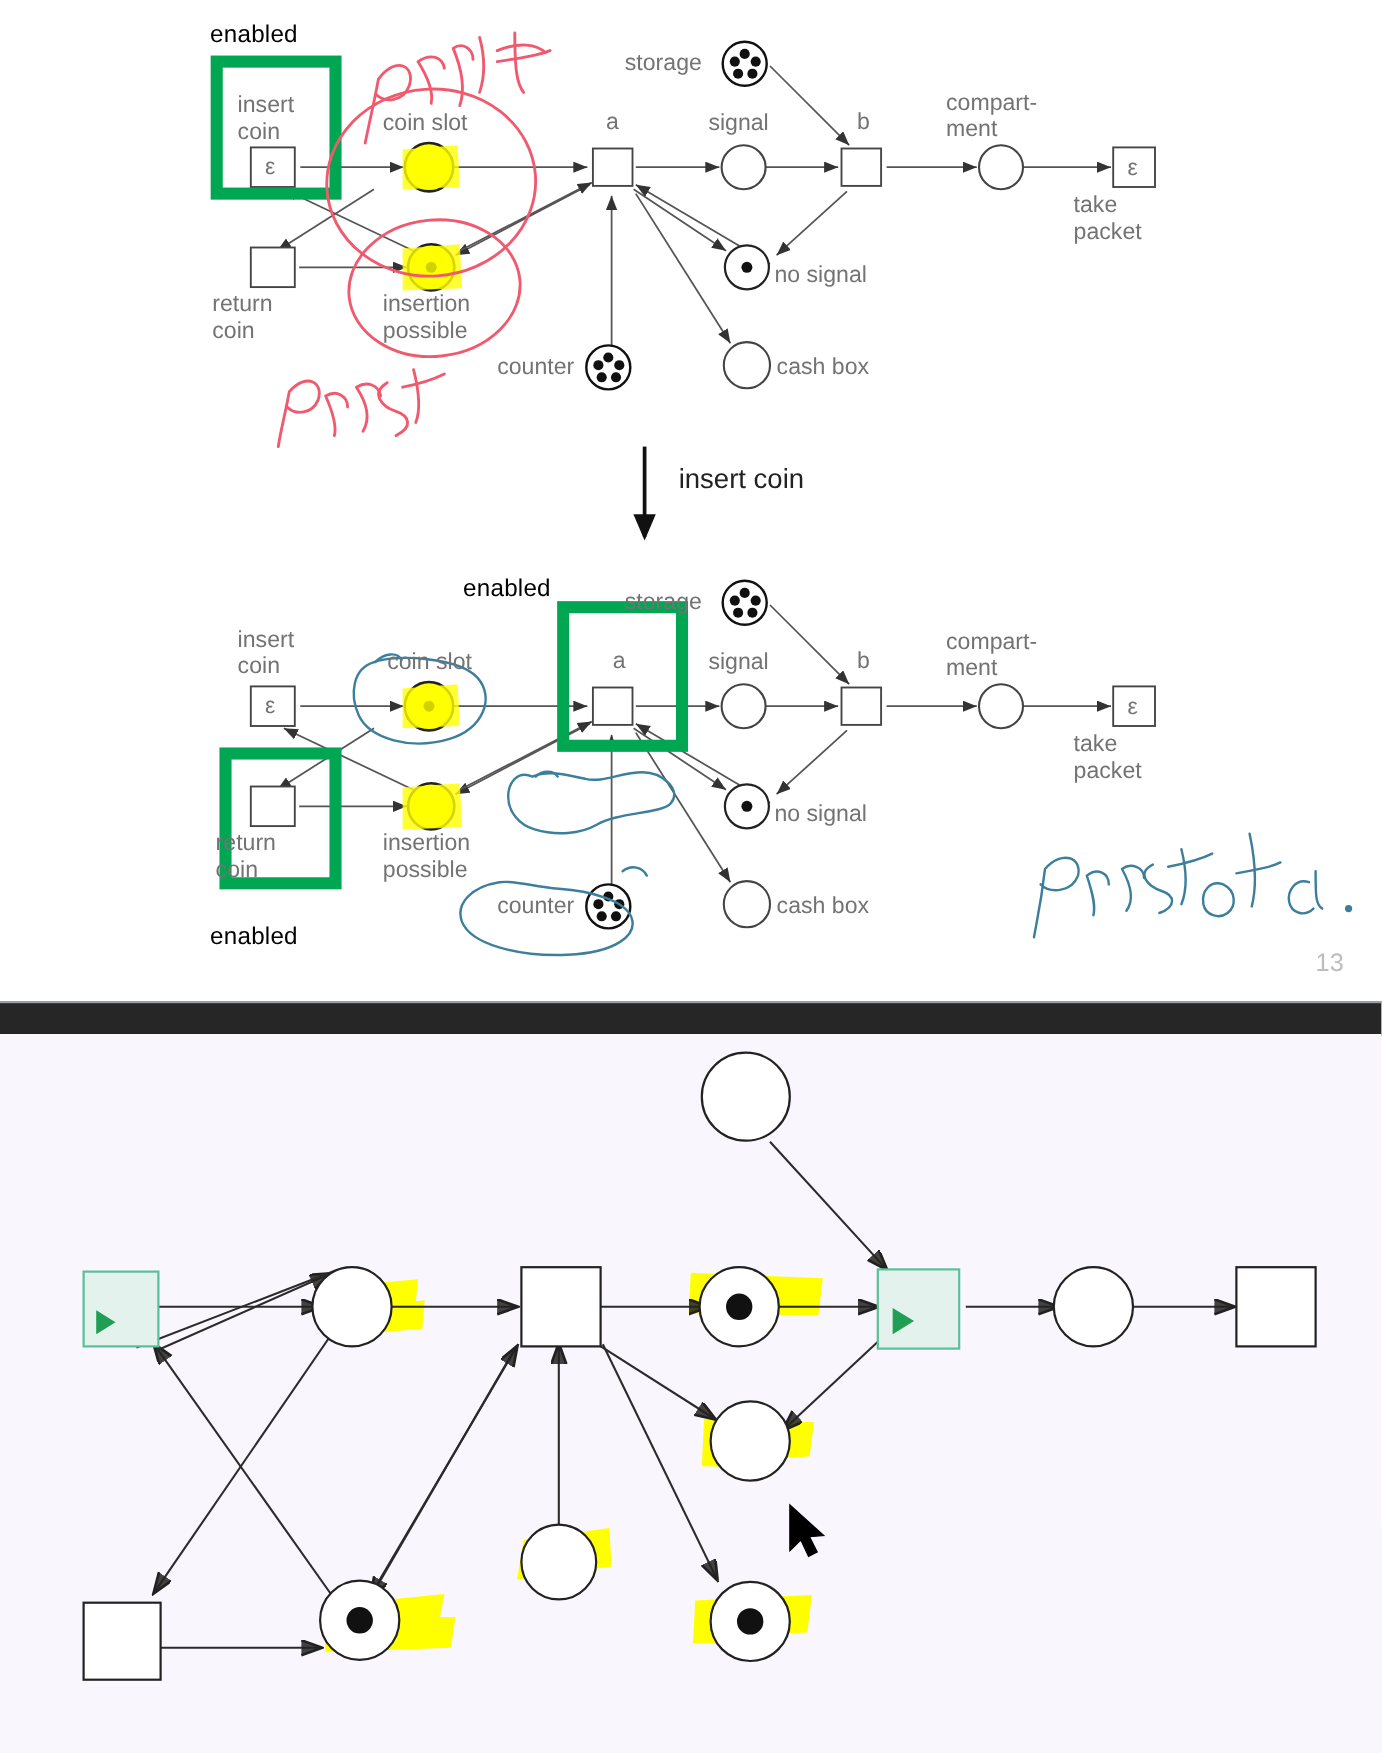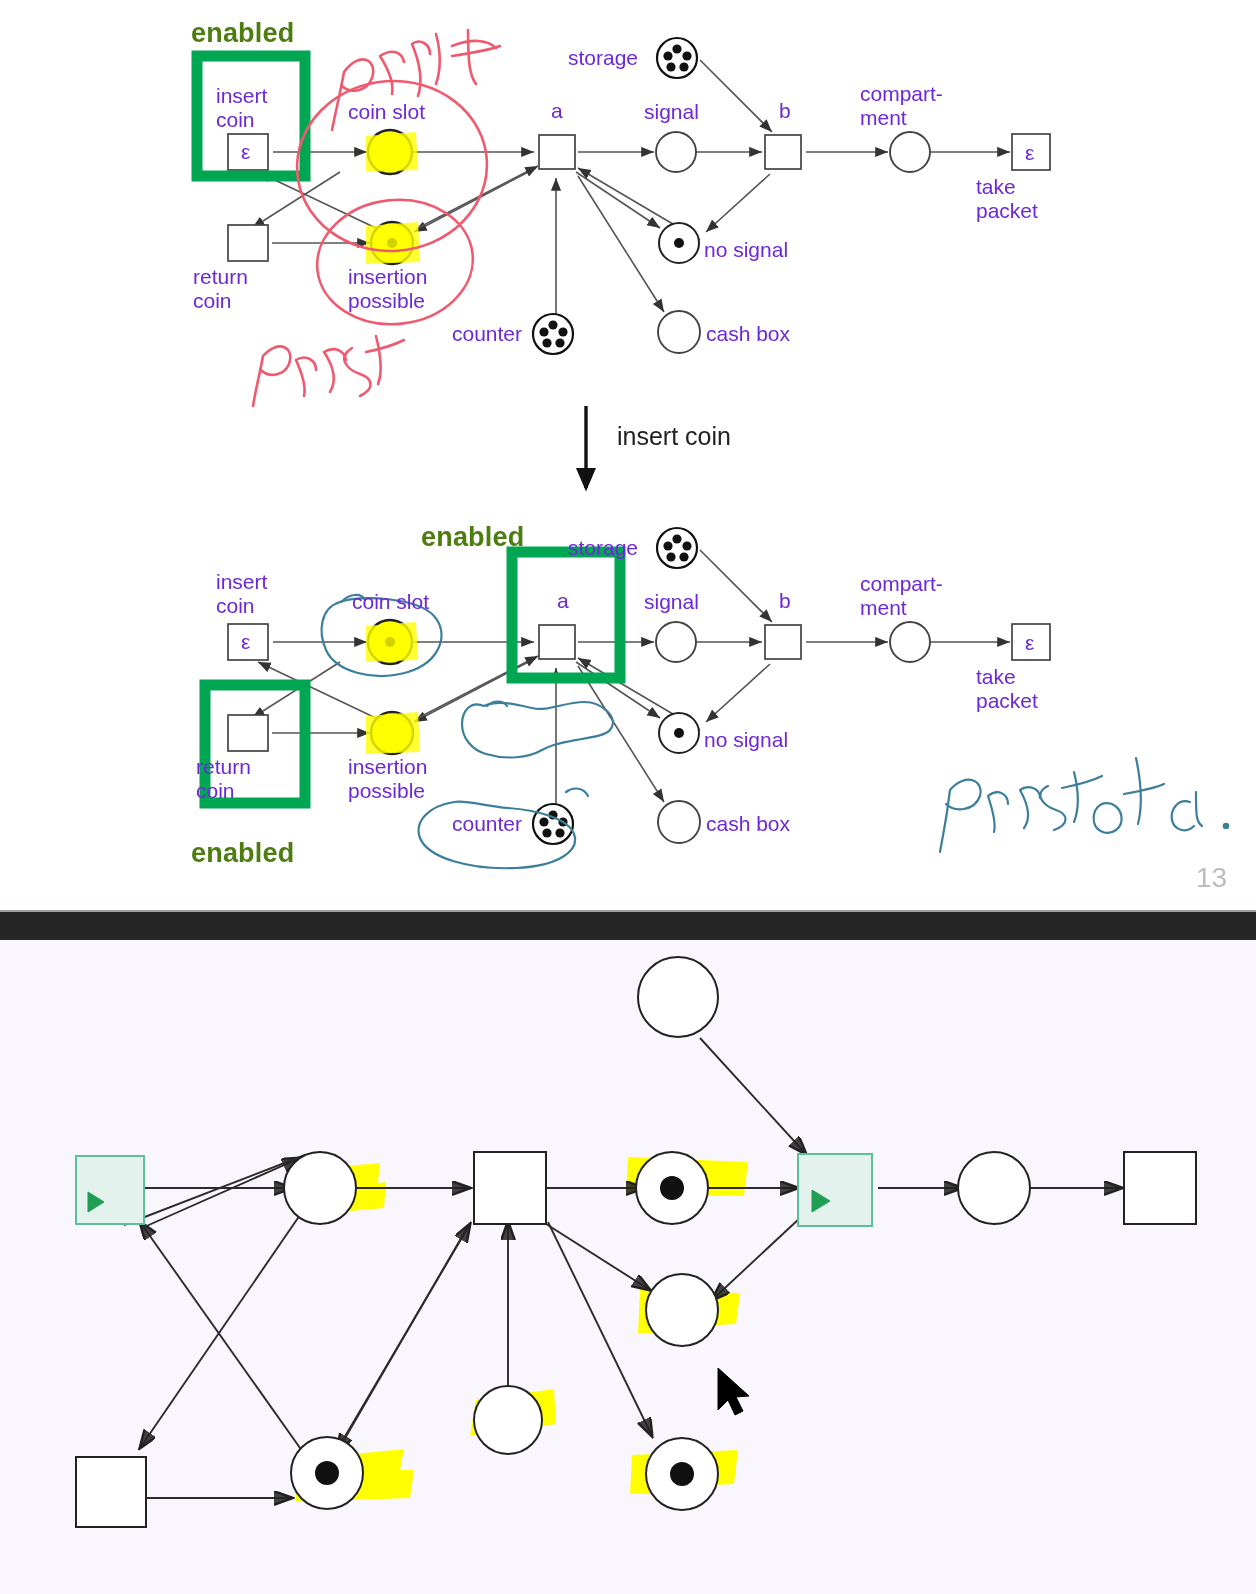--- a/index.html
+++ b/index.html
@@ -9,24 +9,24 @@
     font-family:"Liberation Sans",sans-serif;
     position:relative;overflow:hidden;
   }
   .slide{position:absolute;left:0;top:0;width:1256px;height:910px;background:#fff;}
   .divider-bar{position:absolute;left:0;top:910px;width:1256px;height:30px;background:#262626;border-top:2px solid #9aa0a6;}
   .video{position:absolute;left:0;top:940px;width:1256px;height:654px;background:#f9f7fd;}
 
   svg.layer{position:absolute;left:0;top:0;overflow:visible;}
 
   .lbl{position:absolute;color:#3a3a3a;white-space:pre;line-height:1.12;}
-  .slide .lbl{font-size:21px;color:#6d28d9;}
+  .slide .lbl{font-size:21px;color:#737373;}
   .slide .lbl.ctr{}
-  .enabled-txt{position:absolute;color:#4d7c0f;font-weight:bold;font-size:27px;letter-spacing:.2px;}
-  .pagenum{position:absolute;color:#bdbdbd;font-size:28px;}
+  .enabled-txt{position:absolute;color:#000000;font-weight:normal;font-size:22px;letter-spacing:.2px;}
+  .pagenum{position:absolute;color:#bdbdbd;font-size:23px;}
   .arrow-label{position:absolute;font-size:25px;color:#222;}
 </style>
 </head>
 <body>
 
 <div class="slide">
 
   <svg class="layer" width="1256" height="420">
     <defs>
       <marker id="ah" markerWidth="9" markerHeight="9" refX="8" refY="3.2" orient="auto">

